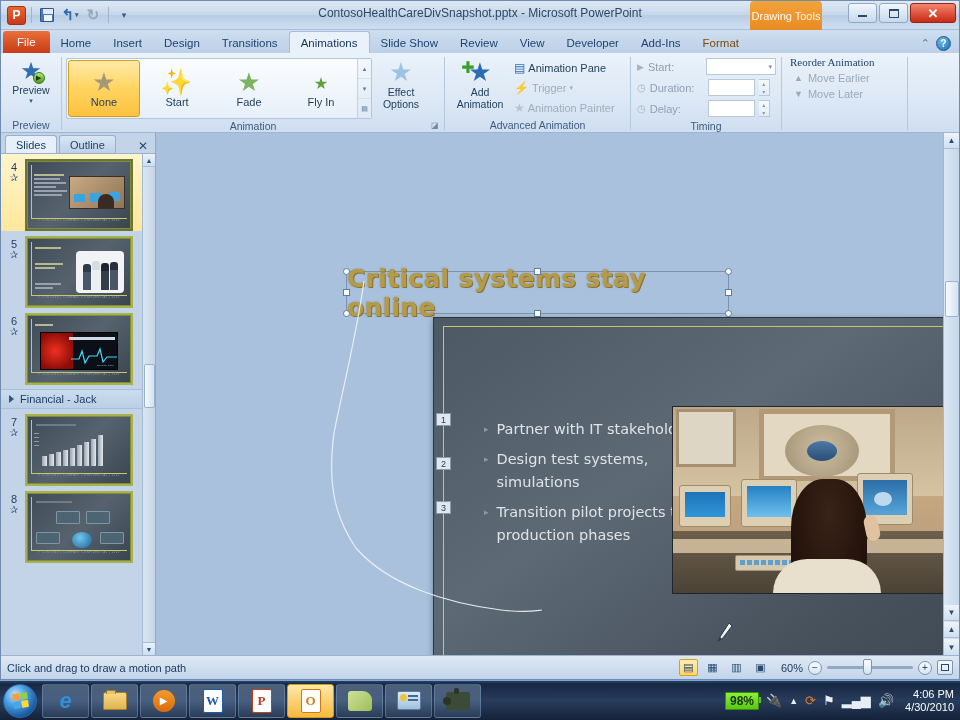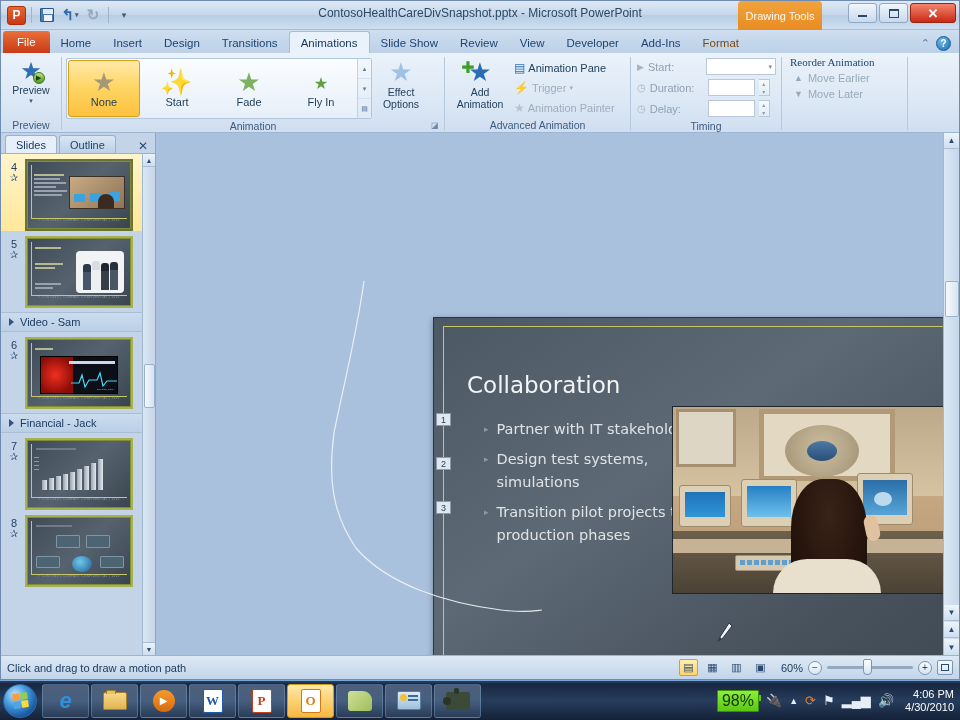--- a/index.html
+++ b/index.html
@@ -58,21 +58,21 @@
   .undo-ico { color:#2f6ab0; font-size:15px; font-weight:bold; }
   .redo-ico { color:#97a8bb; font-size:15px; font-weight:bold; }
   .caret-sm { font-size: 7px; color:#44607f; margin-left:1px; }
 
   .win-title {
     position: absolute; left: 0; right: 0; top: 5px;
     text-align: center; font-size: 12px; color: #2b4865;
     pointer-events: none;
   }
   .ctx-tab-head {
-    position: absolute; right: 137px; top: 0; width: 84px; height: 29px;
+    position: absolute; right: 137px; top: 0; width: 72px; height: 29px;
     background: linear-gradient(to bottom,#f2a33c,#e88b22);
     color: #fff8ef; font-size: 11px;
     display: flex; align-items: center; justify-content: center;
     border-top-left-radius: 4px; border-top-right-radius: 4px;
   }
   .wbtns { position: absolute; right: 3px; top: 2px; display: flex; gap: 2px; }
   .wbtn {
     width: 29px; height: 20px; border: 1px solid #8fa8c4; border-radius: 3px;
     background: linear-gradient(to bottom,#f0f6fc,#c8d9ec);
     display: flex; align-items: center; justify-content: center;
@@ -353,21 +353,21 @@
     background: linear-gradient(to bottom, rgba(200,225,250,.30), rgba(120,160,205,.18));
     display: flex; align-items: center; justify-content: center;
   }
   .tb-item.active {
     background: linear-gradient(to bottom,#ffe9a8,#f7b940);
     border-color: #d39c1c;
   }
   .tray { margin-left: auto; display: flex; align-items: center; gap: 7px; padding-right: 6px; }
   .battery {
     background: linear-gradient(to bottom,#8cf03a,#5ac814); border: 1px solid #3e8c0c;
-    font-size: 16px; color: #16330a; padding: 1px 4px; border-radius: 1px; position: relative;
+    font-size: 12px; color: #16330a; padding: 1px 4px; border-radius: 1px; position: relative; font-weight: bold;
   }
   .battery::after { content:''; position:absolute; right:-3px; top:4px; width:2px;height:6px;background:#5ac814; }
   .tray-ico { color: #e6eef8; font-size: 13px; display:flex; align-items:center; }
   .clock { color: #fff; font-size: 11px; text-align: right; line-height: 13px; padding-left: 4px; }
 </style>
 </head>
 <body>
 
 <div id="app">
   <div class="desktop"></div>
@@ -611,24 +611,20 @@
                   <div style="width:8px;height:27px;background:linear-gradient(to bottom,#20262f 30%,#353d49 30%);border-radius:3px 3px 0 0;"></div>
                   <div style="width:8px;height:28px;background:linear-gradient(to bottom,#26303d 30%,#4a5665 30%);border-radius:3px 3px 0 0;"></div>
                 </div>
                 <div style="position:absolute;left:0;right:0;bottom:6px;text-align:center;font-size:2.6px;letter-spacing:.6px;color:#95a0aa;">® CONTOSO | COMPANY CONFIDENTIAL | 2010</div>
                 <div style="position:absolute;left:3px;top:3px;bottom:9px;width:1px;background:#c4c86a;"></div>
                 <div style="position:absolute;left:3px;right:3px;bottom:9px;height:1px;background:#c4c86a;"></div>
               </div>
             </div>
           </div>
 
-          <div class="section-hdr">
-            <span class="tri"></span>
-            <span>Video - Sam</span>
-          </div>
 
           <div class="thumb-row">
             <div class="thumb-meta">
               <div class="thumb-num">6</div>
               <div class="thumb-anim">✰</div>
             </div>
             <div class="thumb-box">
               <div class="thumb-inner">
                 <div style="position:absolute;left:7px;top:8px;width:18px;height:2px;background:#b5b98f;"></div>
                 <div style="position:absolute;left:12px;top:16px;width:78px;height:38px;background:#0a0f18;border:1px solid #000;overflow:hidden;">
@@ -706,25 +702,35 @@
           <div class="pane-scroll">
             <div class="ps-arrow">▲</div>
             <div class="ps-thumb"></div>
             <div class="ps-arrow" style="position:absolute;bottom:0;width:100%;border-bottom:none;border-top:1px solid #a9bed6;">▼</div>
           </div>
         </div>
       </div>
 
       <div class="canvas-wrap">
 
+        <div class="title-ph">
+          <div class="ttxt">Critical systems stay online</div>
+          <span class="hdl rnd" style="left:-4px;top:-4px;"></span>
+          <span class="hdl" style="left:50%;margin-left:-4px;top:-4px;"></span>
+          <span class="hdl rnd" style="right:-4px;top:-4px;"></span>
+          <span class="hdl" style="left:-4px;top:50%;margin-top:-4px;"></span>
+          <span class="hdl" style="right:-4px;top:50%;margin-top:-4px;"></span>
+          <span class="hdl rnd" style="left:-4px;bottom:-4px;"></span>
+          <span class="hdl" style="left:50%;margin-left:-4px;bottom:-4px;"></span>
+          <span class="hdl rnd" style="right:-4px;bottom:-4px;"></span>
+        </div>
 
         <div class="slide">
           <div class="slide-frame"></div>
 
-          <div class="slide-title">Collaboration</div>
 
           <div class="anim-tags">
             <div class="anim-tag">1</div>
             <div class="anim-tag">2</div>
             <div class="anim-tag">3</div>
           </div>
 
           <div class="bullets">
             <div class="bullet">
               <span class="bdot">▸</span>

